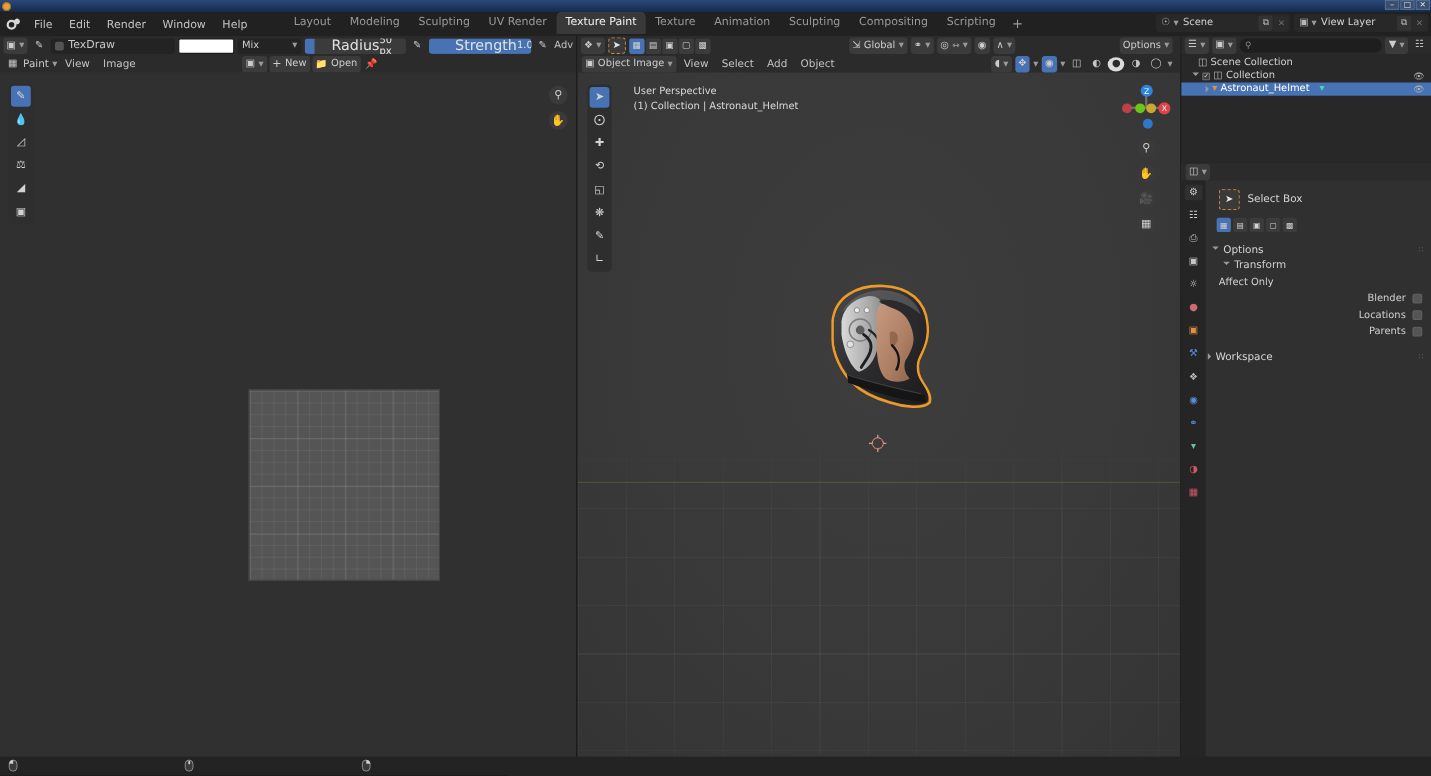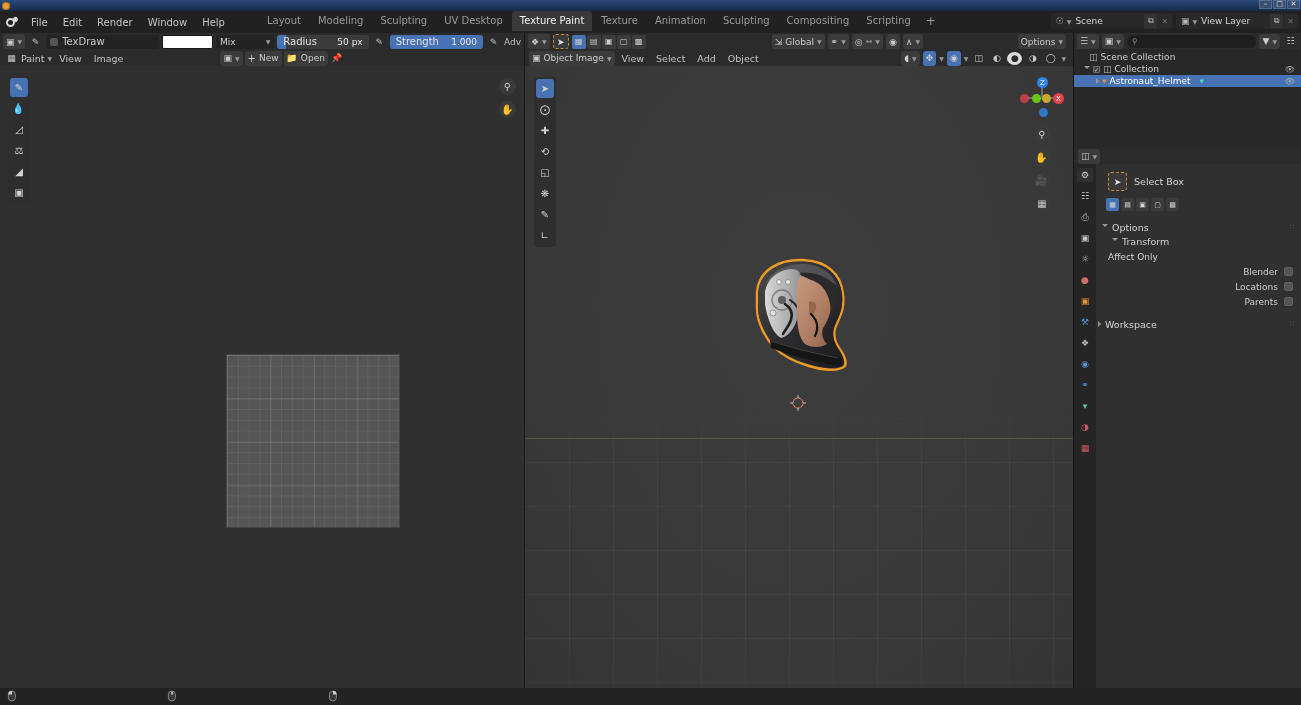--- a/index.html
+++ b/index.html
@@ -53,21 +53,21 @@
      display:flex; align-items:center; gap:3px; padding:0 3px; }
   .tex-field { display:flex; align-items:center; height:14px; width:120px; background:#232323;
      border-radius:3px; padding:0 4px; gap:4px; }
   .tex-dot { width:8px; height:8px; background:#545454; border-radius:2px; flex:none; }
   .color-sw { width:55px; height:14px; background:#fff; border-radius:2px; border:1px solid #1a1a1a; }
   .mix-sel { display:flex; align-items:center; justify-content:space-between; width:62px; height:14px;
      background:#232323; border-radius:3px; padding:0 4px; font-size:9px; color:#cfcfcf; }
   .slider { position:relative; height:14px; border-radius:3px; background:#3b3b3b; overflow:hidden;
      display:flex; align-items:center; }
   .slider .fill { position:absolute; left:0; top:0; bottom:0; background:#4772b3; }
-  .slider .lbl { position:relative; padding-left:6px; font-size:10px; color:#e2e2e2; }
+  .slider .lbl { position:relative; padding-left:24px; font-size:13px; color:#e2e2e2; }
   .slider .val { position:relative; margin-left:auto; padding-right:6px; font-size:9px; color:#e8e8e8; }
   .img-hdr2 { position:absolute; left:0; top:17px; width:524px; height:16px; background:#2b2b2b;
      display:flex; align-items:center; gap:2px; padding:0 4px; }
   .canvas-area { position:absolute; left:0; top:33px; width:524px; height:622px; background:#303030; }
   .tools-col { position:absolute; left:8px; top:10px; width:22px; background:#2e2e2e; border-radius:4px;
      padding:2px; display:flex; flex-direction:column; gap:2px; }
   .tool { width:18px; height:19px; border-radius:3px; display:flex; align-items:center; justify-content:center;
      color:#d2d2d2; }
   .tool.active { background:#4772b3; }
   .uvgrid { position:absolute; left:226px; top:288px; width:174px; height:174px; background:#555;
@@ -183,21 +183,21 @@
       <div class="menu-item">File</div>
       <div class="menu-item">Edit</div>
       <div class="menu-item">Render</div>
       <div class="menu-item">Window</div>
       <div class="menu-item">Help</div>
     </div>
     <div class="ws-tabs">
       <div class="ws-tab">Layout</div>
       <div class="ws-tab">Modeling</div>
       <div class="ws-tab">Sculpting</div>
-      <div class="ws-tab">UV Desktop</div>
+      <div class="ws-tab">UV Render</div>
       <div class="ws-tab active">Texture Paint</div>
       <div class="ws-tab">Texture</div>
       <div class="ws-tab">Animation</div>
       <div class="ws-tab">Sculpting</div>
       <div class="ws-tab">Compositing</div>
       <div class="ws-tab">Scripting</div>
       <div class="ws-add">+</div>
     </div>
     <div class="topbar-right">
       <div class="scn-field">
@@ -339,20 +339,24 @@
         <div class="ico-btn">◑</div>
         <div class="ico-btn">◯</div>
         <span class="caret">▼</span>
       </div>
     </div>
 
     <div class="vp-canvas">
       <div class="grid-floor"></div>
       <div class="axis-y"></div>
 
+      <div class="vp-info">
+        <div>User Perspective</div>
+        <div>(1) Collection | Astronaut_Helmet</div>
+      </div>
 
       <div class="vp-tools">
         <div class="tool active">➤</div>
         <div class="tool">⨀</div>
         <div class="tool">✚</div>
         <div class="tool">⟲</div>
         <div class="tool">◱</div>
         <div class="tool">❋</div>
         <div class="tool">✎</div>
         <div class="tool">∟</div>

